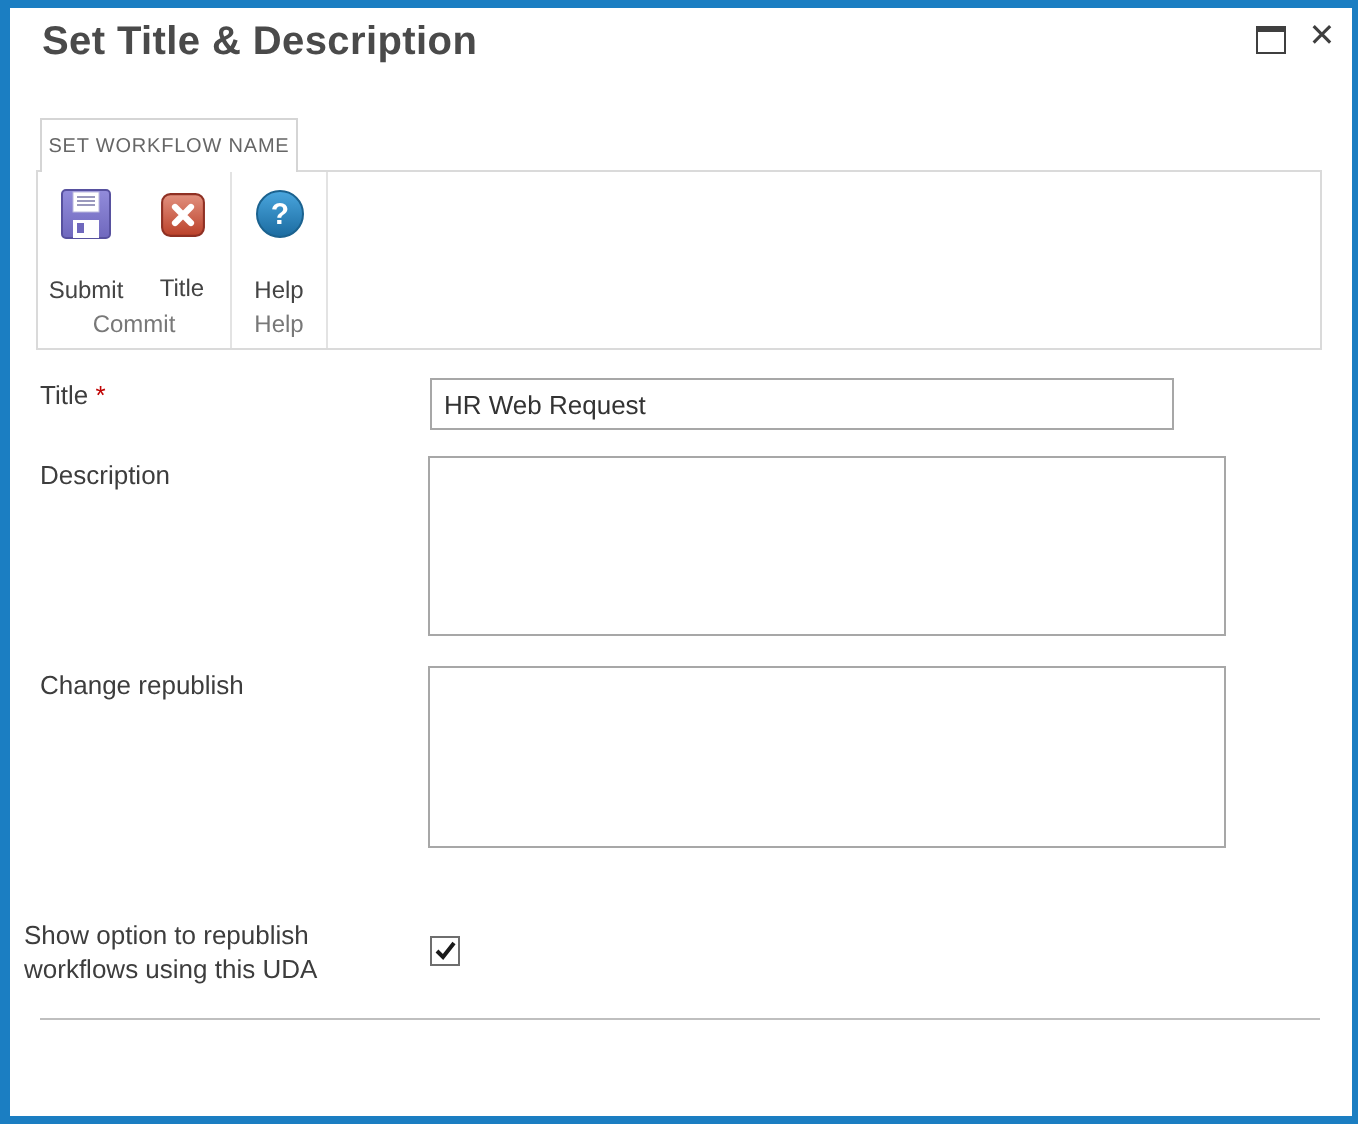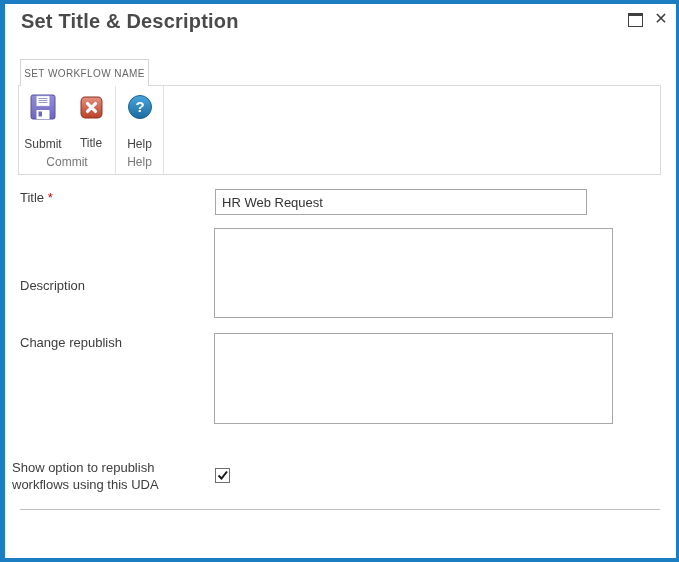--- a/index.html
+++ b/index.html
@@ -108,21 +108,21 @@
       <div class="glabel">Help</div>
     </div>
   </div>
 
   <div class="flabel" style="left:20px;top:189px;">
     <span>Title</span>
     <span class="req">*</span>
   </div>
   <input class="finput" style="left: 215px; top: 189px; width: 372px; height: 26px;" value="HR Web Request">
 
-  <div class="flabel" style="left:20px;top:229px;margin-top:48px;">Description</div>
+  <div class="flabel" style="left:20px;top:229px;">Description</div>
   <textarea class="finput" style="left: 214px; top: 228px; width: 399px; height: 90px;"></textarea>
 
   <div class="flabel" style="left:20px;top:334px;">Change republish</div>
   <textarea class="finput" style="left: 214px; top: 333px; width: 399px; height: 91px;"></textarea>
 
   <div class="flabel" style="left:12px;top:459px;width:178px;">Show option to republish workflows using this UDA</div>
   <div class="checkbox">
     <svg id="republish-check" width="13" height="13" viewBox="0 0 13 13" style="display: block;">
       <polyline points="2.5,6.5 5.5,9.5 11,2.5" fill="none" stroke="#1a1a1a" stroke-width="2"></polyline>
     </svg>

